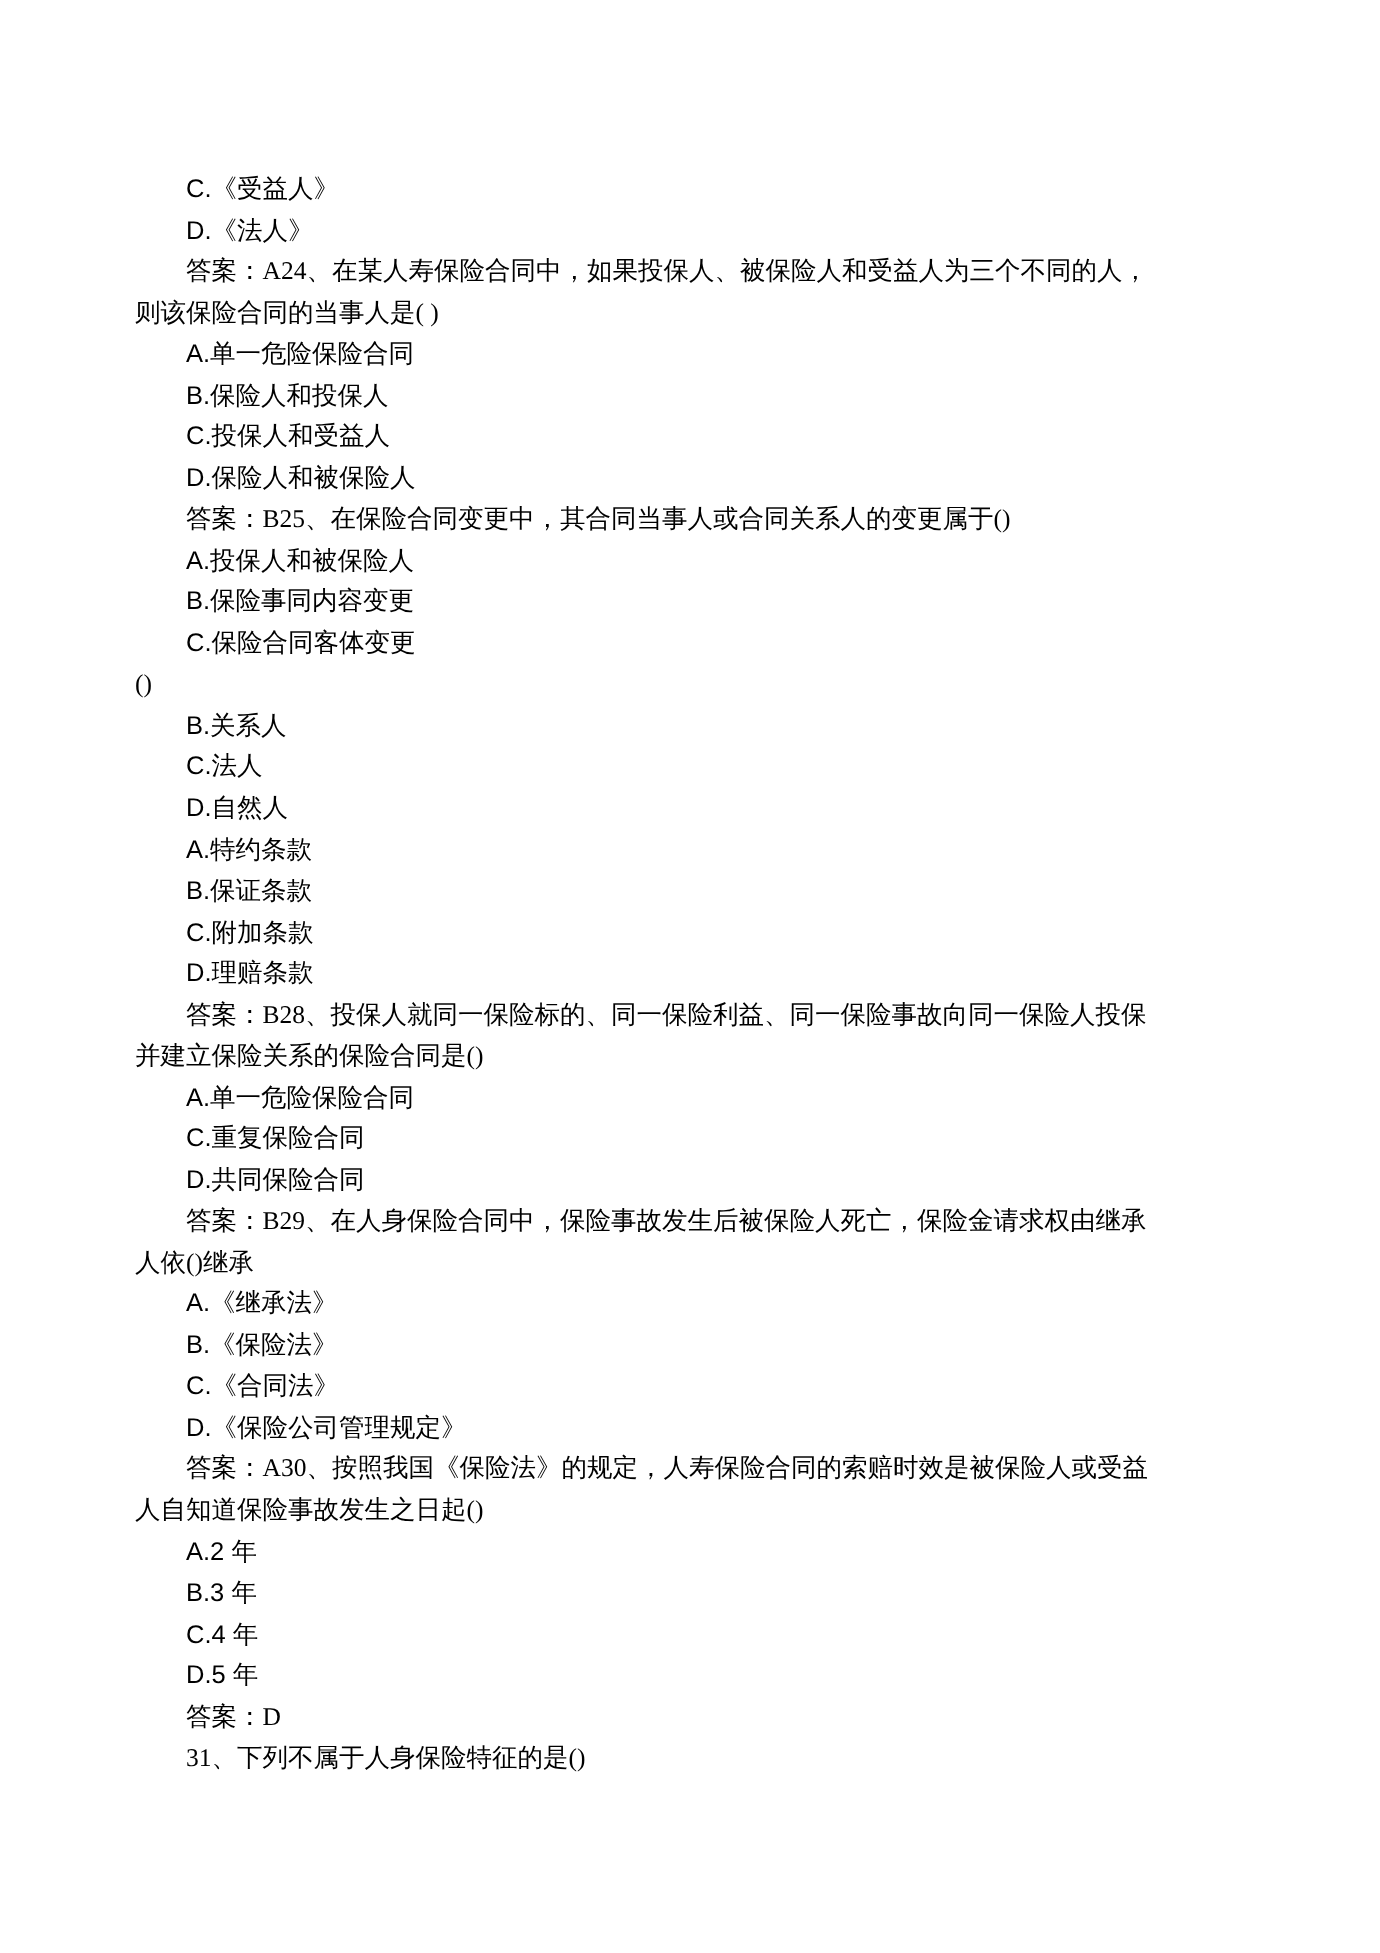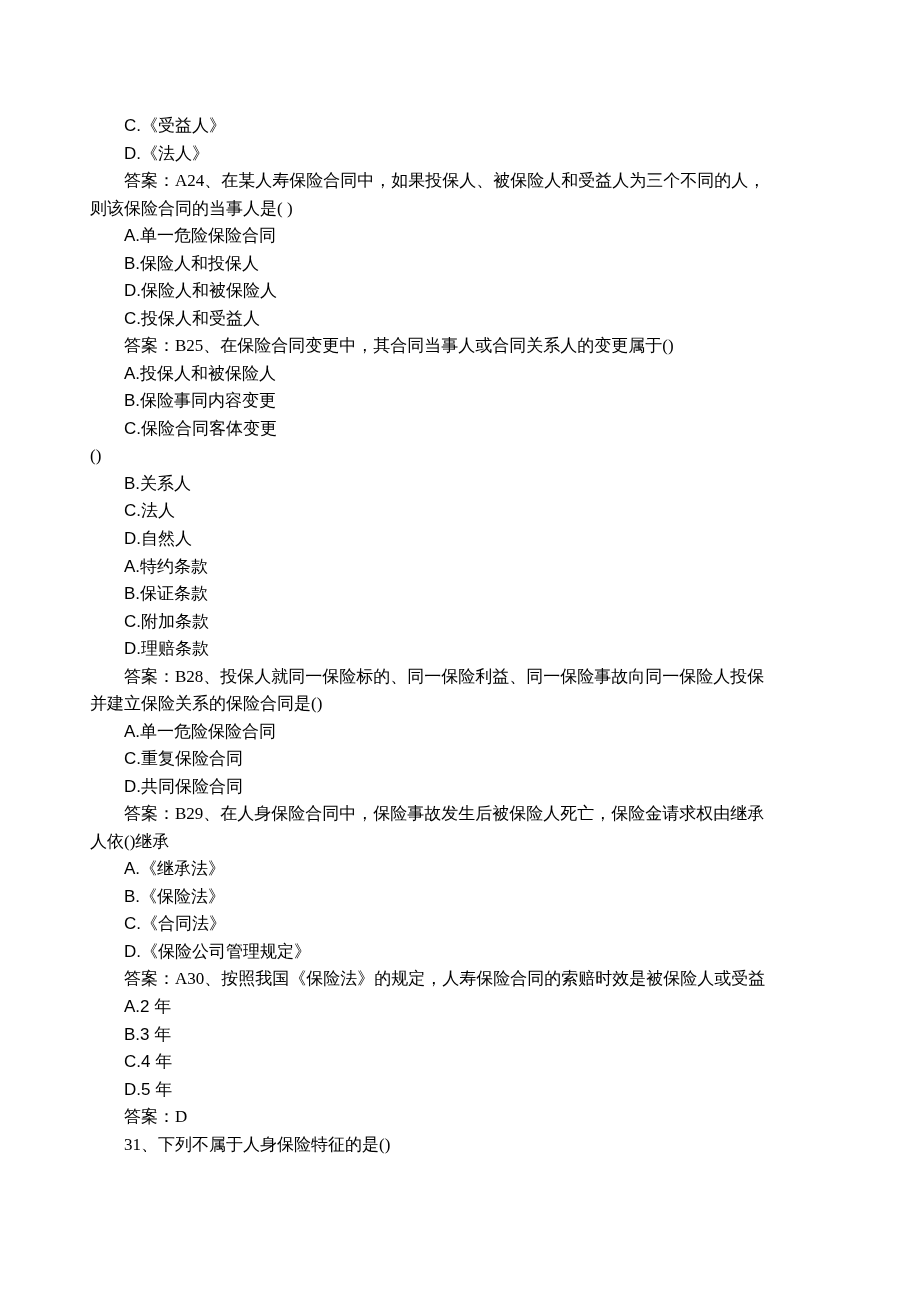--- a/index.html
+++ b/index.html
@@ -35,22 +35,22 @@
 </head>
 <body>
 
 <div class="page" id="page">
     <div class="line indent2 mixed"><span class="pre">C.</span><span>《受益人》</span></div>
     <div class="line indent2 mixed"><span class="pre">D.</span><span>《法人》</span></div>
     <div class="line indent2">答案：A24、在某人寿保险合同中，如果投保人、被保险人和受益人为三个不同的人，</div>
     <div class="line ">则该保险合同的当事人是( )</div>
     <div class="line indent2 mixed"><span class="pre">A.</span><span>单一危险保险合同</span></div>
     <div class="line indent2 mixed"><span class="pre">B.</span><span>保险人和投保人</span></div>
+    <div class="line indent2 mixed"><span class="pre">C.</span><span>投保人和受益人</span></div>
     <div class="line indent2 mixed"><span class="pre">D.</span><span>保险人和被保险人</span></div>
-    <div class="line indent2 mixed"><span class="pre">C.</span><span>投保人和受益人</span></div>
     <div class="line indent2">答案：B25、在保险合同变更中，其合同当事人或合同关系人的变更属于()</div>
     <div class="line indent2 mixed"><span class="pre">A.</span><span>投保人和被保险人</span></div>
     <div class="line indent2 mixed"><span class="pre">B.</span><span>保险事同内容变更</span></div>
     <div class="line indent2 mixed"><span class="pre">C.</span><span>保险合同客体变更</span></div>
     <div class="line ">()</div>
     <div class="line indent2 mixed"><span class="pre">B.</span><span>关系人</span></div>
     <div class="line indent2 mixed"><span class="pre">C.</span><span>法人</span></div>
     <div class="line indent2 mixed"><span class="pre">D.</span><span>自然人</span></div>
     <div class="line indent2 mixed"><span class="pre">A.</span><span>特约条款</span></div>
     <div class="line indent2 mixed"><span class="pre">B.</span><span>保证条款</span></div>
@@ -61,19 +61,20 @@
     <div class="line indent2 mixed"><span class="pre">A.</span><span>单一危险保险合同</span></div>
     <div class="line indent2 mixed"><span class="pre">C.</span><span>重复保险合同</span></div>
     <div class="line indent2 mixed"><span class="pre">D.</span><span>共同保险合同</span></div>
     <div class="line indent2">答案：B29、在人身保险合同中，保险事故发生后被保险人死亡，保险金请求权由继承</div>
     <div class="line ">人依()继承</div>
     <div class="line indent2 mixed"><span class="pre">A.</span><span>《继承法》</span></div>
     <div class="line indent2 mixed"><span class="pre">B.</span><span>《保险法》</span></div>
     <div class="line indent2 mixed"><span class="pre">C.</span><span>《合同法》</span></div>
     <div class="line indent2 mixed"><span class="pre">D.</span><span>《保险公司管理规定》</span></div>
     <div class="line indent2">答案：A30、按照我国《保险法》的规定，人寿保险合同的索赔时效是被保险人或受益</div>
+    <div class="line ">人自知道保险事故发生之日起()</div>
     <div class="line indent2 mixed"><span class="pre">A.2 </span><span>年</span></div>
     <div class="line indent2 mixed"><span class="pre">B.3 </span><span>年</span></div>
     <div class="line indent2 mixed"><span class="pre">C.4 </span><span>年</span></div>
     <div class="line indent2 mixed"><span class="pre">D.5 </span><span>年</span></div>
     <div class="line indent2">答案：D</div>
     <div class="line indent2">31、下列不属于人身保险特征的是()</div>
   </div>
 
 </body></html>

